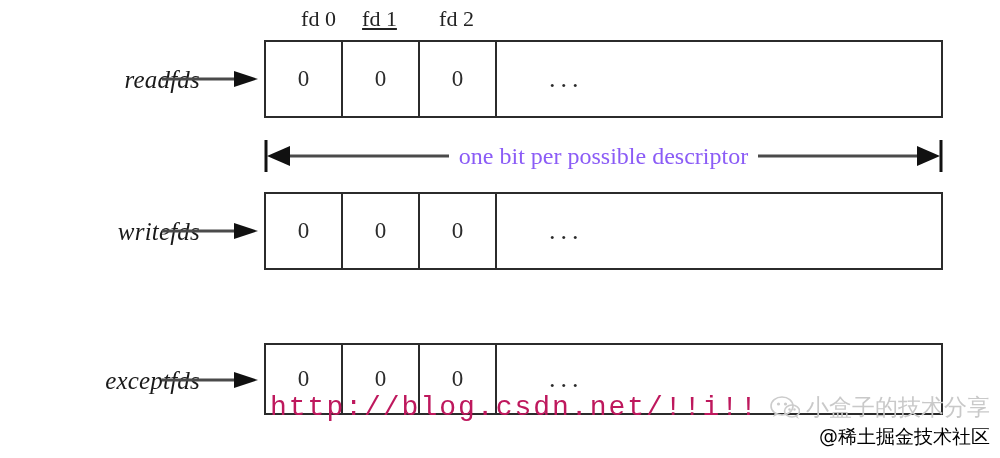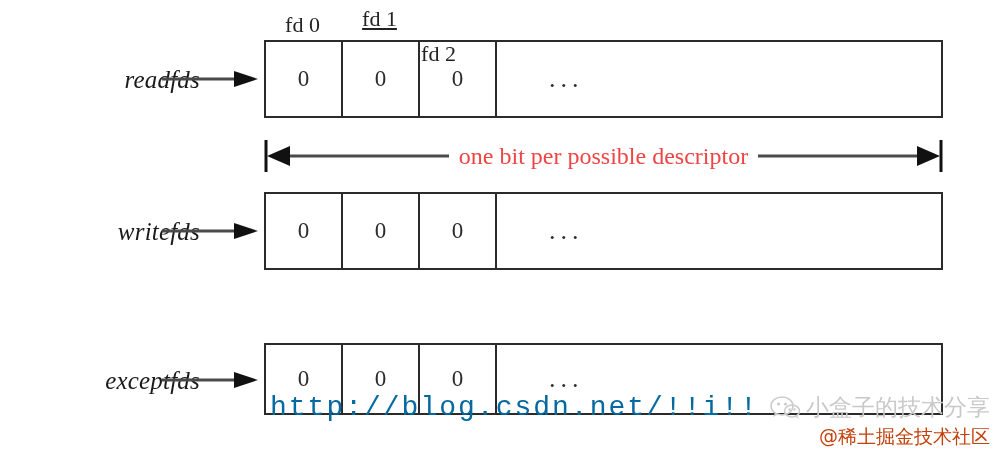--- a/index.html
+++ b/index.html
@@ -88,21 +88,21 @@
     width: 679px;
     height: 40px;
   }
   .annot .annot-label {
     position: absolute;
     left: 0;
     right: 0;
     top: 0;
     text-align: center;
     font-size: 24px;
-    color: #ef4444;
+    color: #8b5cf6;
     white-space: nowrap;
     background: #ffffff;
     padding: 0 10px;
     width: max-content;
     margin: 0 auto;
     line-height: 32px;
   }
   .annot .mono {
     font-family: "Liberation Mono", "DejaVu Sans Mono", monospace;
     font-size: 21px;
@@ -110,21 +110,21 @@
   }
 
   
   .wm-url {
     position: absolute;
     left: 270px;
     top: 392px;
     font-family: "Liberation Mono", "DejaVu Sans Mono", monospace;
     font-size: 28px;
     letter-spacing: 2px;
-    color: #0369a1;
+    color: #be185d;
     white-space: nowrap;
     user-select: none;
   }
   .wm-badge {
     position: absolute;
     right: 10px;
     top: 392px;
     display: flex;
     flex-direction: column;
     align-items: flex-end;
@@ -136,32 +136,32 @@
     align-items: center;
     gap: 6px;
     font-size: 23px;
     white-space: nowrap;
     font-family: "DejaVu Sans", sans-serif;
   }
   .wm-badge .line2 {
     font-size: 19px;
     white-space: nowrap;
     font-family: "DejaVu Sans", sans-serif;
-    color: #c2410c;
+    color: #000000;
     margin-top: 1px;
   }
 </style>
 </head>
 <body>
 
 <div class="canvas">
 
-  <div class="fd-caption" style="left:264px; width:77px;margin-top:6px;">fd 0</div>
+  <div class="fd-caption" style="left:280px; width:77px;">fd 0</div>
   <div class="fd-caption" style="left:341px; width:77px;text-decoration:underline;">fd 1</div>
-  <div class="fd-caption" style="left:400px; width:77px;margin-top:35px;">fd 2</div>
+  <div class="fd-caption" style="left:418px; width:77px;">fd 2</div>
 
   <div class="row-label" style="left:20px; top:66px; width:180px;">readfds</div>
 
   <svg class="ptr-arrow" style="left:160px; top:68px; width:100px; height:22px;" viewBox="0 0 100 22">
     <line x1="2" y1="11" x2="78" y2="11" stroke="#4a4a4a" stroke-width="3"></line>
     <polygon points="74,3 98,11 74,19" fill="#111111"></polygon>
   </svg>
 
   <div class="fdset-box" style="top:40px; height:78px;">
     <div class="fd-cell w">0</div>

